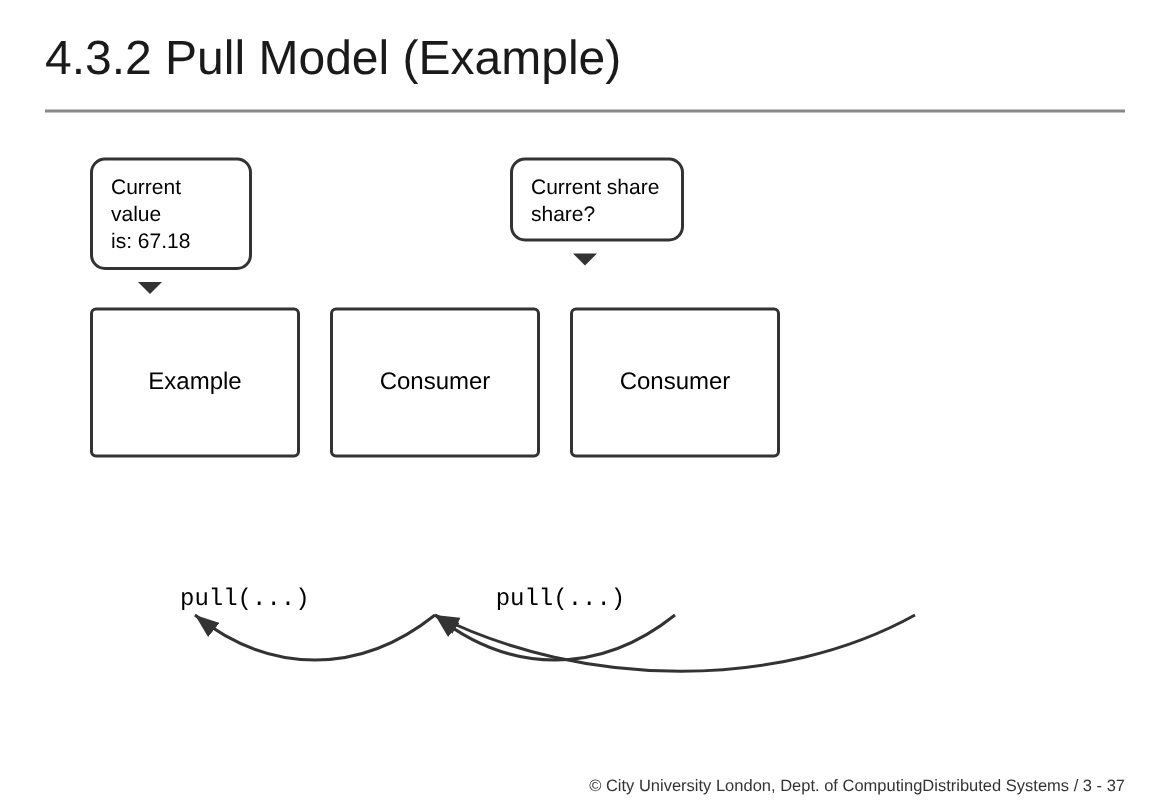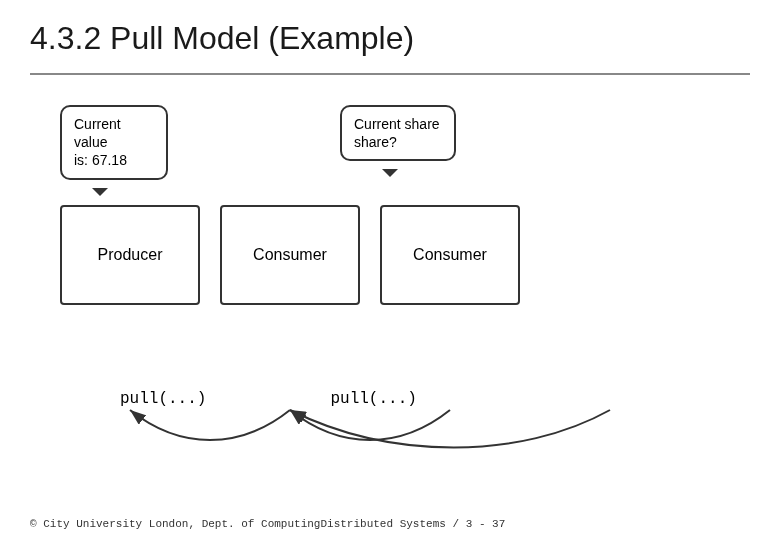--- a/index.html
+++ b/index.html
@@ -124,24 +124,23 @@
     .pull-label-2 {
       margin-left: 40px;
     }
 
     .footer {
       position: absolute;
       bottom: 10px;
       left: 30px;
       right: 30px;
       display: flex;
-      justify-content: flex-start;
+      justify-content: flex-end;
       font-size: 11px;
       color: #333;
-      font-family: Liberation Mono, monospace;
     }
 
     svg.arrows-svg {
       position: absolute;
       top: 0;
       left: 0;
       overflow: visible;
     }
   </style>
 </head>
@@ -159,21 +158,21 @@
       <span>is: 67.18</span>
     </div>
 
     <div class="speech-bubble bubble-right">
       <span>Current share</span><br>
       <span>share?</span>
     </div>
 
     <div class="components-row">
       <div class="component-box">
-        <span>Producer</span>
+        <span>Example</span>
       </div>
       <div class="component-box">
         <span>Consumer</span>
       </div>
       <div class="component-box">
         <span>Consumer</span>
       </div>
     </div>
 
     <svg class="arrows-svg" style="position:absolute; top:105px; left:30px;" width="680" height="200">

